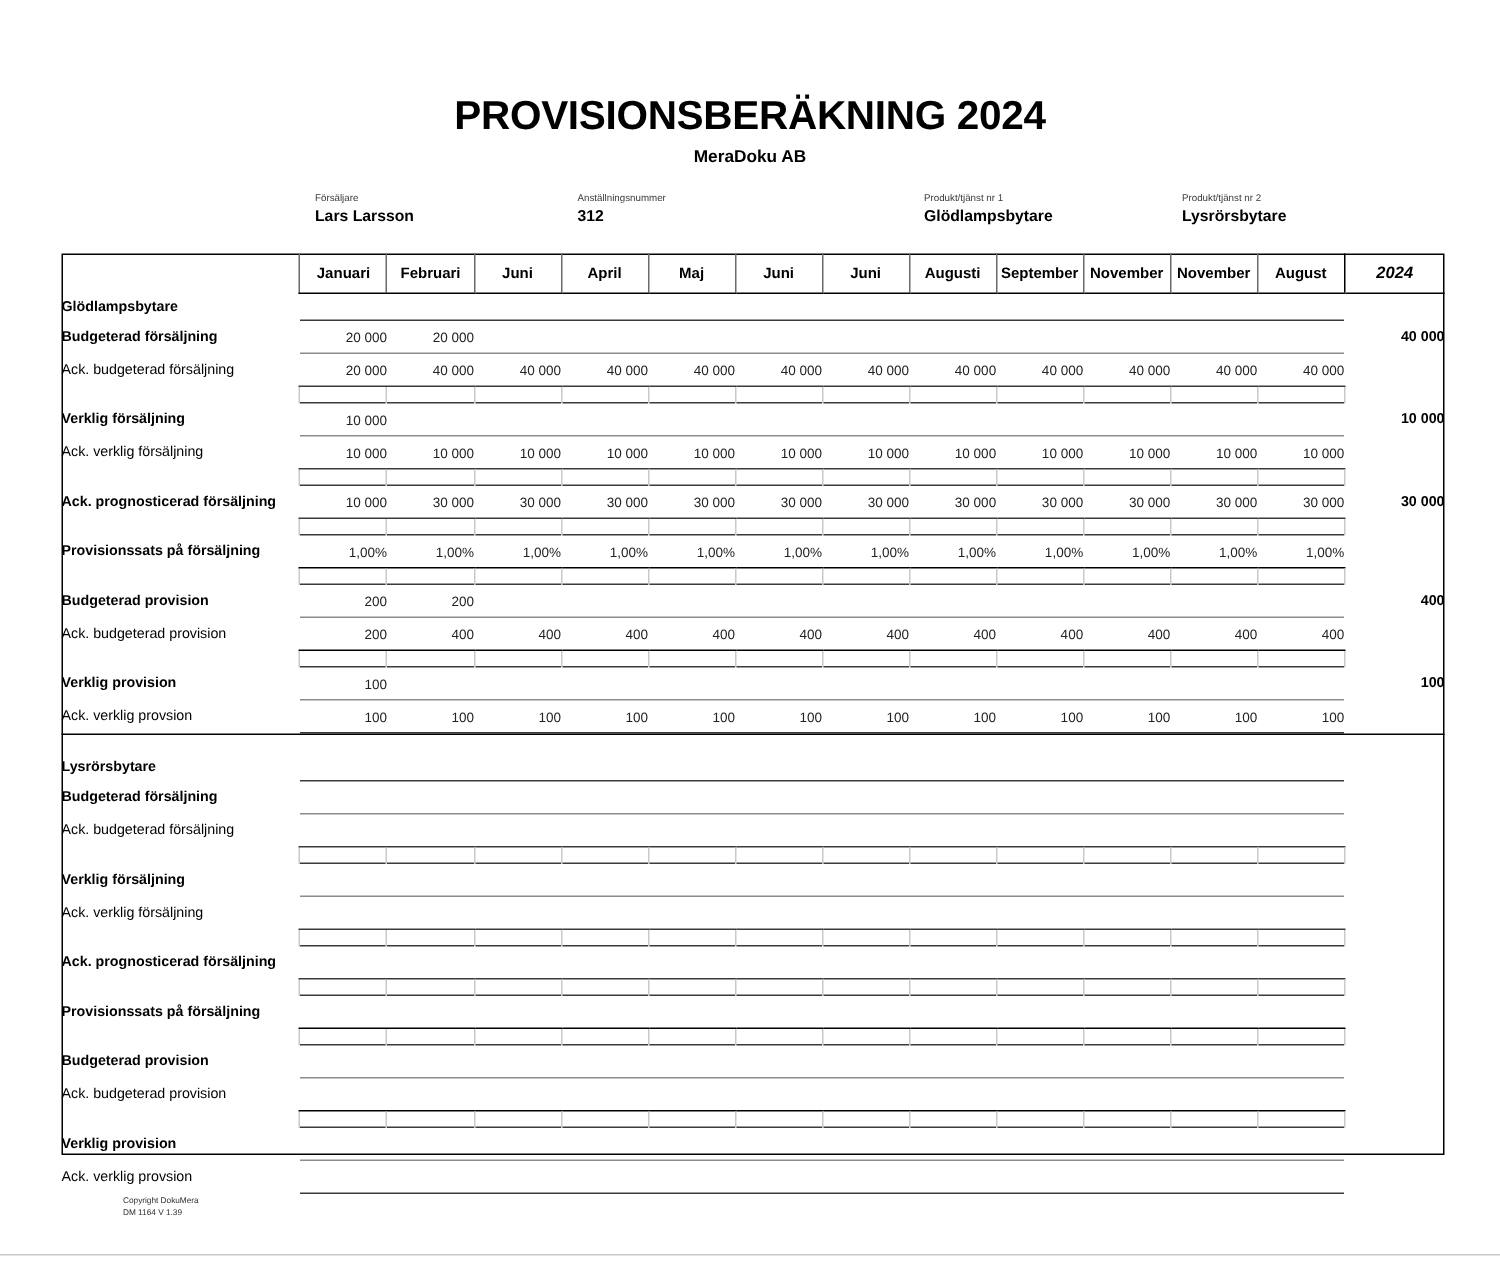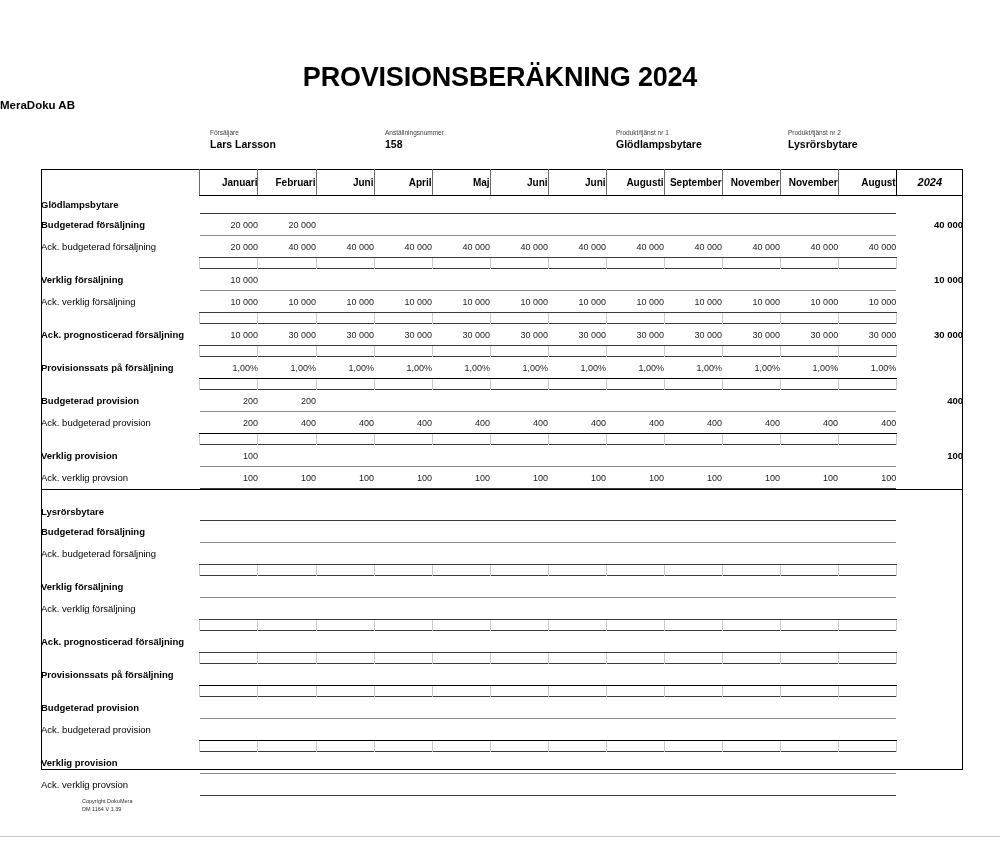--- a/index.html
+++ b/index.html
@@ -31,21 +31,21 @@
     width: 1000px;
     text-align: center;
     font-size: 27px;
     font-weight: bold;
     letter-spacing: -0.2px;
   }
   .subtitle {
     position: absolute;
     left: 0; top: 99px;
     width: 1000px;
-    text-align: left;
+    text-align: center;
     font-size: 11.5px;
     font-weight: bold;
   }
 
   
   .meta-field {
     position: absolute;
     top: 128px;
   }
   .meta-label {
@@ -98,21 +98,21 @@
   col.c-tot   { width: 66px; }
 
   
   tr.hdr td {
     height: 26px;
     text-align: center;
     font-size: 10px;
     font-weight: bold;
     border-bottom: 1.4px solid #000;
   }
-  tr.hdr td.mon { border-left: 0.8px solid #6a6a6a; text-align: right; }
+  tr.hdr td.mon { border-left: 0.8px solid #6a6a6a; }
   tr.hdr td.tot { border-left: 1.4px solid #000; font-size: 11px; font-style: italic; }
   tr.hdr td.lbl { border: 0; }
 
   
   td.lbl {
     padding-left: 12px;
     font-size: 9.5px;
     white-space: nowrap;
   }
   td.lbl.bold { font-weight: bold; }
@@ -179,21 +179,21 @@
 
   <div class="title">PROVISIONSBERÄKNING 2024</div>
   <div class="subtitle">MeraDoku AB</div>
 
   <div class="meta-field mf-1">
     <div class="meta-label">Försäljare</div>
     <div class="meta-value">Lars Larsson</div>
   </div>
   <div class="meta-field mf-2">
     <div class="meta-label">Anställningsnummer</div>
-    <div class="meta-value">158</div>
+    <div class="meta-value">312</div>
   </div>
   <div class="meta-field mf-3">
     <div class="meta-label">Produkt/tjänst nr 1</div>
     <div class="meta-value">Glödlampsbytare</div>
   </div>
   <div class="meta-field mf-4">
     <div class="meta-label">Produkt/tjänst nr 2</div>
     <div class="meta-value">Lysrörsbytare</div>
   </div>
 

